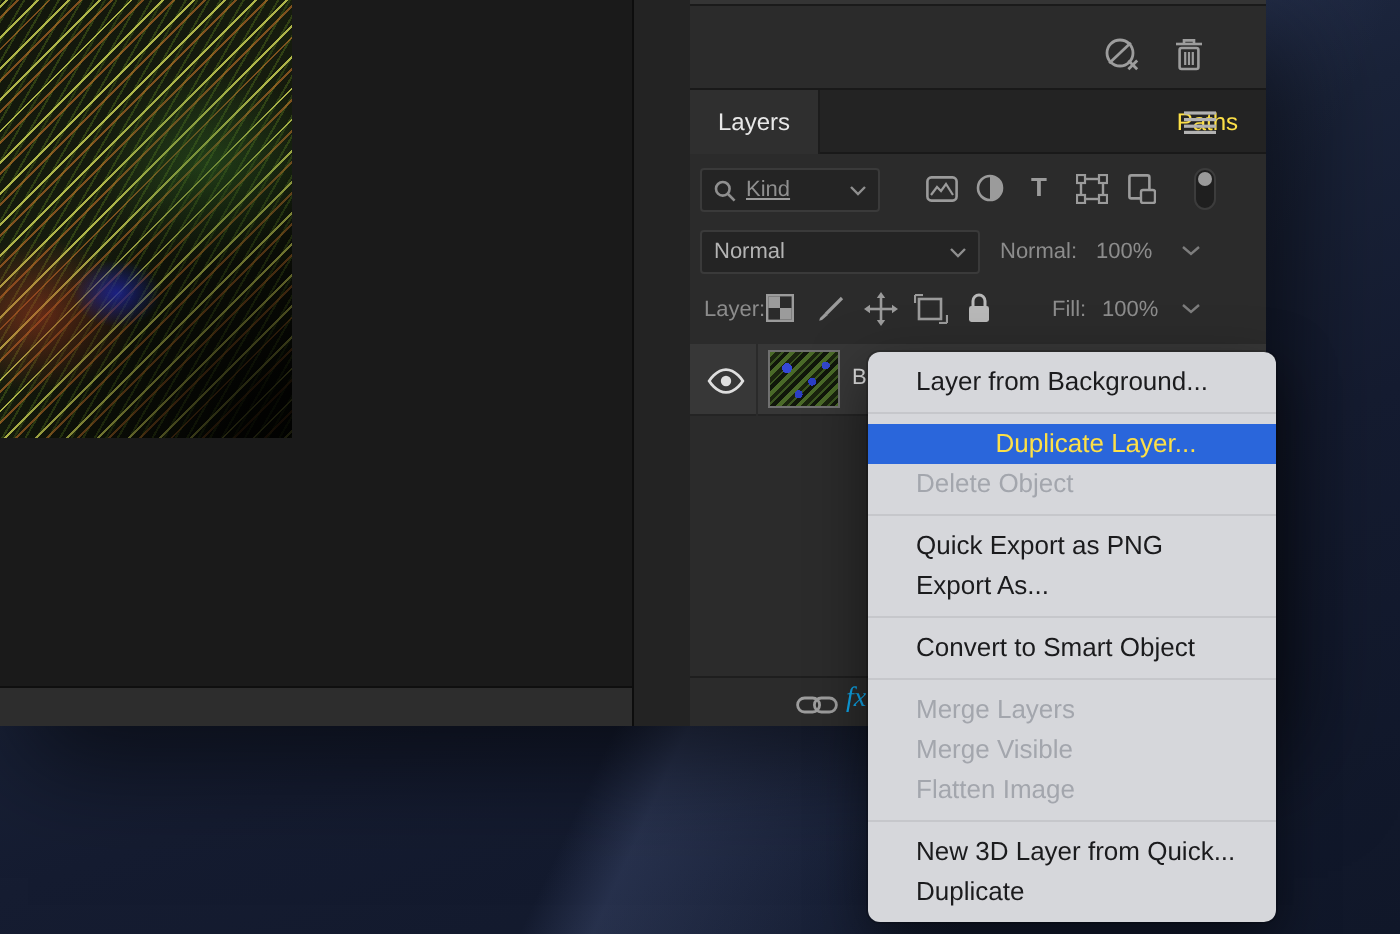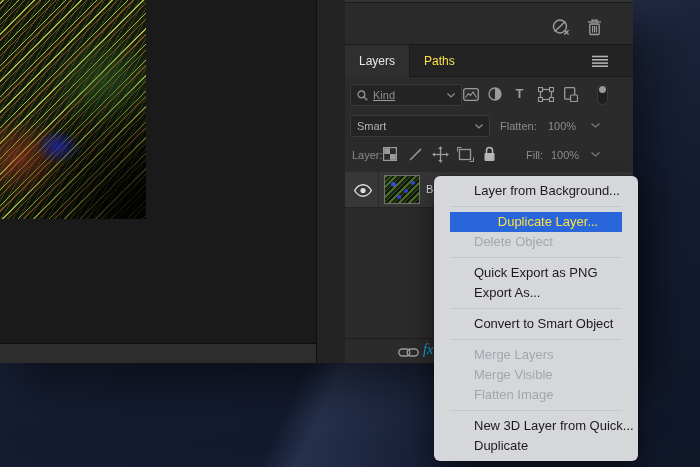--- a/index.html
+++ b/index.html
@@ -30,21 +30,21 @@
   .statusbar { position:absolute; left:0; top:343px; width:316px; height:20px; background:#2d2d2d; border-top:1px solid #0f0f0f; }
 
   .gutter { position:absolute; left:316px; top:0; width:29px; height:363px; background:#232323; border-left:1px solid #0d0d0d; }
 
   .panel { position:absolute; left:345px; top:0; width:288px; height:363px; background:#2b2b2b; font-size:11px; color:#9c9c9c; }
 
   .mini-top { position:absolute; left:0; top:0; width:288px; height:45px; border-bottom:1px solid #191919; }
   .mini-top .accent { position:absolute; left:0; top:0; width:288px; height:3px; background:#343434; border-bottom:1px solid #1a1a1a; }
   .icon-btn { position:absolute; display:flex; align-items:center; justify-content:center; }
 
-  .tabbar { position:absolute; left:0; top:45px; width:288px; height:32px; background:#232323; border-bottom:1px solid #191919; display:flex; }
+  .tabbar { position:absolute; left:0; top:45px; width:288px; height:32px; background:#232323; border-bottom:1px solid #191919; display:flex;justify-content:space-between; }
   .tab { height:32px; display:flex; align-items:center; justify-content:center; padding:0 14px; font-size:12px; }
   .tab.active { background:#2f2f2f; color:#e8e8e8; border-right:1px solid #1c1c1c; }
   .tab.inactive { color:#fde047; }
 
   .row { position:absolute; left:0; width:288px; }
   .well { position:absolute; height:22px; background:#242424; border:1px solid #3a3a3a; border-radius:2px; display:flex; align-items:center; padding:0 6px; }
   .well .lbl { flex:1; }
   .dim { color:#707070; }
   .lab { position:absolute; color:#8c8c8c; }
 
@@ -60,21 +60,21 @@
   .layer-name { position:absolute; left:81px; top:11px; color:#dadada; font-size:11px; }
 
   .panel-footer { position:absolute; left:0; top:338px; width:288px; height:25px; border-top:1px solid #1e1e1e; background:#2b2b2b; }
   .fx { position:absolute; left:78px; top:3px; font-family:"Liberation Serif", serif; font-style:italic; font-size:14px; color:#0ea5e9; }
 
   .toggle-pill { position:absolute; width:11px; height:21px; border-radius:6px; background:#1f1f1f; border:1px solid #3c3c3c; }
   .toggle-pill .knob { position:absolute; left:1px; top:1px; width:7px; height:7px; border-radius:50%; background:#9a9a9a; }
 
   
   .menu { position:absolute; left:434px; top:176px; width:204px; background:#d6d7db; border-radius:6px;
-    padding:5px 16px; overflow:hidden; z-index:10; font-size:13px; color:#1b1b1d;
+    padding:5px 0; overflow:hidden; z-index:10; font-size:13px; color:#1b1b1d;
     box-shadow: 0 10px 28px rgba(0,0,0,0.50), 0 0 0 1px rgba(0,0,0,0.14); }
   .mi { height:20px; line-height:20px; padding-left:24px; white-space:nowrap; }
   .mi.disabled { color:#a3a6ad; }
   .mi.highlight { background:#2a66db; color:#fde047;text-align:center; }
   .msep { height:1px; background:#c6c7cb; margin:5px 0; }
 
   svg { display:block; }
 </style>
 </head>
 <body>
@@ -125,21 +125,21 @@
           <svg width="16" height="12" viewBox="0 0 16 12">
             <line x1="0" y1="1.5" x2="16" y2="1.5" stroke="#b2b2b2" stroke-width="1.6"></line>
             <line x1="0" y1="4.8" x2="16" y2="4.8" stroke="#b2b2b2" stroke-width="1.6"></line>
             <line x1="0" y1="8.1" x2="16" y2="8.1" stroke="#b2b2b2" stroke-width="1.6"></line>
             <line x1="0" y1="11.2" x2="16" y2="11.2" stroke="#b2b2b2" stroke-width="1.6"></line>
           </svg>
         </div>
       </div>
 
       <div class="row" style="top:77px; height:31px;">
-        <div class="well" style="left:5px; top:7px; width:112px;text-decoration:underline;">
+        <div class="well" style="left:5px; top:7px; width:90px;text-decoration:underline;">
           <span style="margin-right:5px;">
             <svg width="11" height="11" viewBox="0 0 11 11">
                 <circle cx="4.4" cy="4.4" r="3.4" fill="none" stroke="#8f8f8f" stroke-width="1.3"></circle>
                 <line x1="7" y1="7" x2="10.3" y2="10.3" stroke="#8f8f8f" stroke-width="1.3"></line>
               </svg>
           </span>
           <span class="lbl" style="color:#8f8f8f;">Kind</span>
           <span>
             <svg width="8" height="5" viewBox="0 0 8 5">
                 <polyline points="0.5,0.5 4,4 7.5,0.5" fill="none" stroke="#8f8f8f" stroke-width="1.2"></polyline>
@@ -174,28 +174,28 @@
               <rect x="6.5" y="8" width="7" height="6.5" rx="1" fill="#2b2b2b" stroke="#9b9b9b" stroke-width="1.2"></rect>
             </svg>
         </div>
         <div class="toggle-pill" style="left:252px; top:7px;">
             <div class="knob"></div>
           </div>
       </div>
 
       <div class="row" style="top:108px; height:33px;">
         <div class="well" style="left:5px; top:7px; width:140px;">
-          <span class="lbl" style="color:#b4b4b4;">Smart</span>
+          <span class="lbl" style="color:#b4b4b4;">Normal</span>
           <span>
             <svg width="8" height="5" viewBox="0 0 8 5">
                 <polyline points="0.5,0.5 4,4 7.5,0.5" fill="none" stroke="#8f8f8f" stroke-width="1.2"></polyline>
               </svg>
           </span>
         </div>
-        <span class="lab" style="left:155px; top:12px;">Flatten:</span>
+        <span class="lab" style="left:155px; top:12px;">Normal:</span>
         <span class="lab dim" style="left:203px; top:12px;">100%</span>
         <span style="position:absolute; left:246px; top:15px;">
           <svg width="9" height="5" viewBox="0 0 9 5">
               <polyline points="0.5,0.5 4.5,4 8.5,0.5" fill="none" stroke="#7d7d7d" stroke-width="1.2"></polyline>
             </svg>
         </span>
       </div>
 
       <div class="row" style="top:141px; height:31px;">
         <span class="lab" style="left:7px; top:8px;">Layer:</span>

